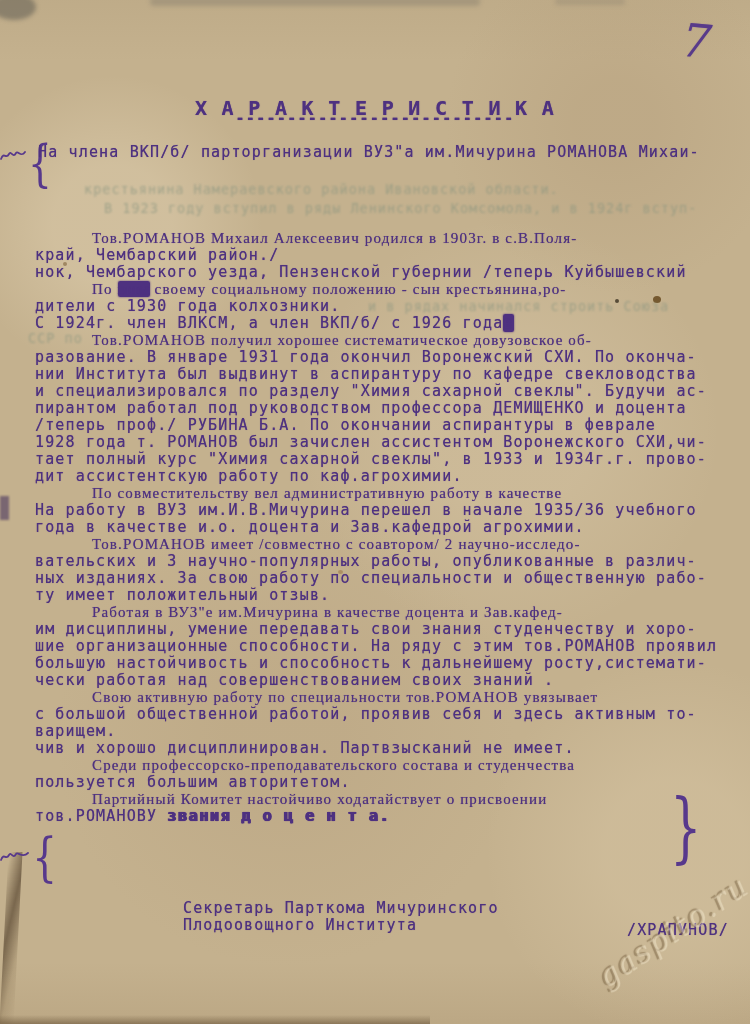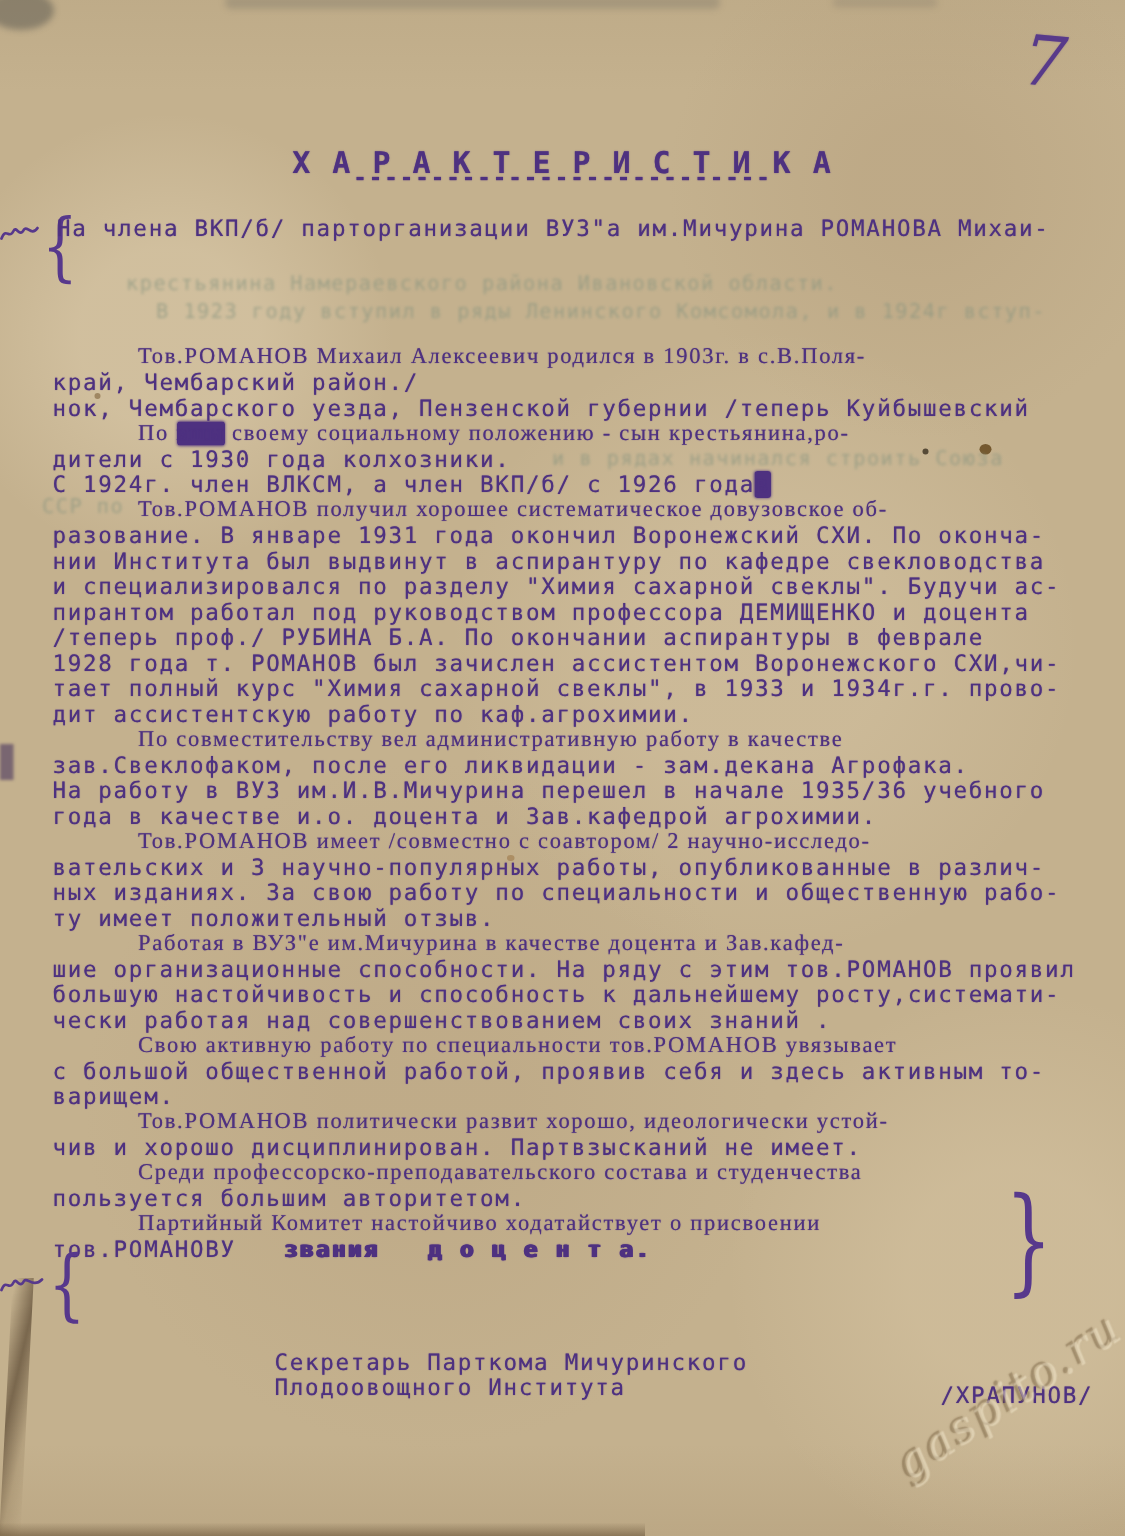--- a/index.html
+++ b/index.html
@@ -15,21 +15,21 @@
       linear-gradient(180deg, rgba(160,140,105,.15) 0%, rgba(0,0,0,0) 6%, rgba(0,0,0,0) 94%, rgba(150,125,90,.18) 100%);
     font-family:"DejaVu Sans Mono", monospace;
     color:#4e3180;
   }
   .tline{
     height:17px;line-height:17px;font-size:15px;letter-spacing:1.15px;
     white-space:pre;text-shadow:0 0 .7px rgba(78,49,128,.75);
   }
   .indent{padding-left:57px;font-family:Liberation Serif, serif;}
   .blot{background:currentColor;border-radius:2px;box-shadow:0 0 2px #4e3180;}
-  .heavy{font-weight:bold;text-shadow:.9px 0 currentColor,-.6px 0 currentColor,0 0 1px currentColor;letter-spacing:1.6px;margin-left:22px;}
+  .heavy{font-weight:bold;text-shadow:.9px 0 currentColor,-.6px 0 currentColor,0 0 1px currentColor;letter-spacing:1.6px;}
   .doc-title{
     position:absolute;top:96px;left:0;right:0;text-align:center;
     font-size:20px;font-weight:bold;letter-spacing:1.3px;white-space:pre;
     text-shadow:0 0 .8px rgba(78,49,128,.8);
   }
   .title-underline{
     position:absolute;top:111px;left:0;right:0;text-align:center;
     font-size:15px;font-weight:bold;letter-spacing:1.3px;line-height:15px;
     text-shadow:0 0 .8px rgba(78,49,128,.8);
   }
@@ -126,35 +126,34 @@
       <div class="tline indent"><span>Тов.РОМАНОВ получил хорошее систематическое довузовское об-</span></div>
       <div class="tline"><span>разование. В январе 1931 года окончил Воронежский СХИ. По оконча-</span></div>
       <div class="tline"><span>нии Института был выдвинут в аспирантуру по кафедре свекловодства</span></div>
       <div class="tline"><span>и специализировался по разделу "Химия сахарной свеклы". Будучи ас-</span></div>
       <div class="tline"><span>пирантом работал под руководством профессора ДЕМИЩЕНКО и доцента</span></div>
       <div class="tline"><span>/теперь проф./ РУБИНА Б.А. По окончании аспирантуры в феврале</span></div>
       <div class="tline"><span>1928 года т. РОМАНОВ был зачислен ассистентом Воронежского СХИ,чи-</span></div>
       <div class="tline"><span>тает полный курс "Химия сахарной свеклы", в 1933 и 1934г.г. прово-</span></div>
       <div class="tline"><span>дит ассистентскую работу по каф.агрохимии.</span></div>
       <div class="tline indent"><span>По совместительству вел административную работу в качестве</span></div>
-      <div class="tline"><span>зав.Свеклофаком, после его ликвидации - зам.декана Агрофака.</span></div>
       <div class="tline"><span>На работу в ВУЗ им.И.В.Мичурина перешел в начале 1935/36 учебного</span></div>
       <div class="tline"><span>года в качестве и.о. доцента и Зав.кафедрой агрохимии.</span></div>
       <div class="tline indent"><span>Тов.РОМАНОВ имеет /совместно с соавтором/ 2 научно-исследо-</span></div>
       <div class="tline"><span>вательских и 3 научно-популярных работы, опубликованные в различ-</span></div>
       <div class="tline"><span>ных изданиях. За свою работу по специальности и общественную рабо-</span></div>
       <div class="tline"><span>ту имеет положительный отзыв.</span></div>
       <div class="tline indent"><span>Работая в ВУЗ"е им.Мичурина в качестве доцента и Зав.кафед-</span></div>
+      <div class="tline"><span>им дисциплины, умение передавать свои знания студенчеству и хоро-</span></div>
       <div class="tline"><span>шие организационные способности. На ряду с этим тов.РОМАНОВ проявил</span></div>
       <div class="tline"><span>большую настойчивость и способность к дальнейшему росту,системати-</span></div>
       <div class="tline"><span>чески работая над совершенствованием своих знаний .</span></div>
       <div class="tline indent"><span>Свою активную работу по специальности тов.РОМАНОВ увязывает</span></div>
       <div class="tline"><span>с большой общественной работой, проявив себя и здесь активным то-</span></div>
       <div class="tline"><span>варищем.</span></div>
-      <div class="tline indent"><span>Тов.РОМАНОВ политически развит хорошо, идеологически устой-</span></div>
       <div class="tline"><span>чив и хорошо дисциплинирован. Партвзысканий не имеет.</span></div>
       <div class="tline indent"><span>Среди профессорско-преподавательского состава и студенчества</span></div>
       <div class="tline"><span>пользуется большим авторитетом.</span></div>
       <div class="tline indent"><span>Партийный Комитет настойчиво ходатайствует о присвоении</span></div>
       <div class="tline"><span>тов.РОМАНОВУ </span><span class="heavy">звания</span><span> </span><span class="heavy">д о ц е н т а.</span></div>
     </div>
 
   <svg class="scribble" style="left:0;top:846px;" width="30" height="18">
     <path d="M1,14 C4,6 6,15 9,9 C11,5 13,14 16,8 C18,5 22,13 28,7" stroke="#57388c" stroke-width="1.8" fill="none" stroke-linecap="round"></path>
   </svg>

